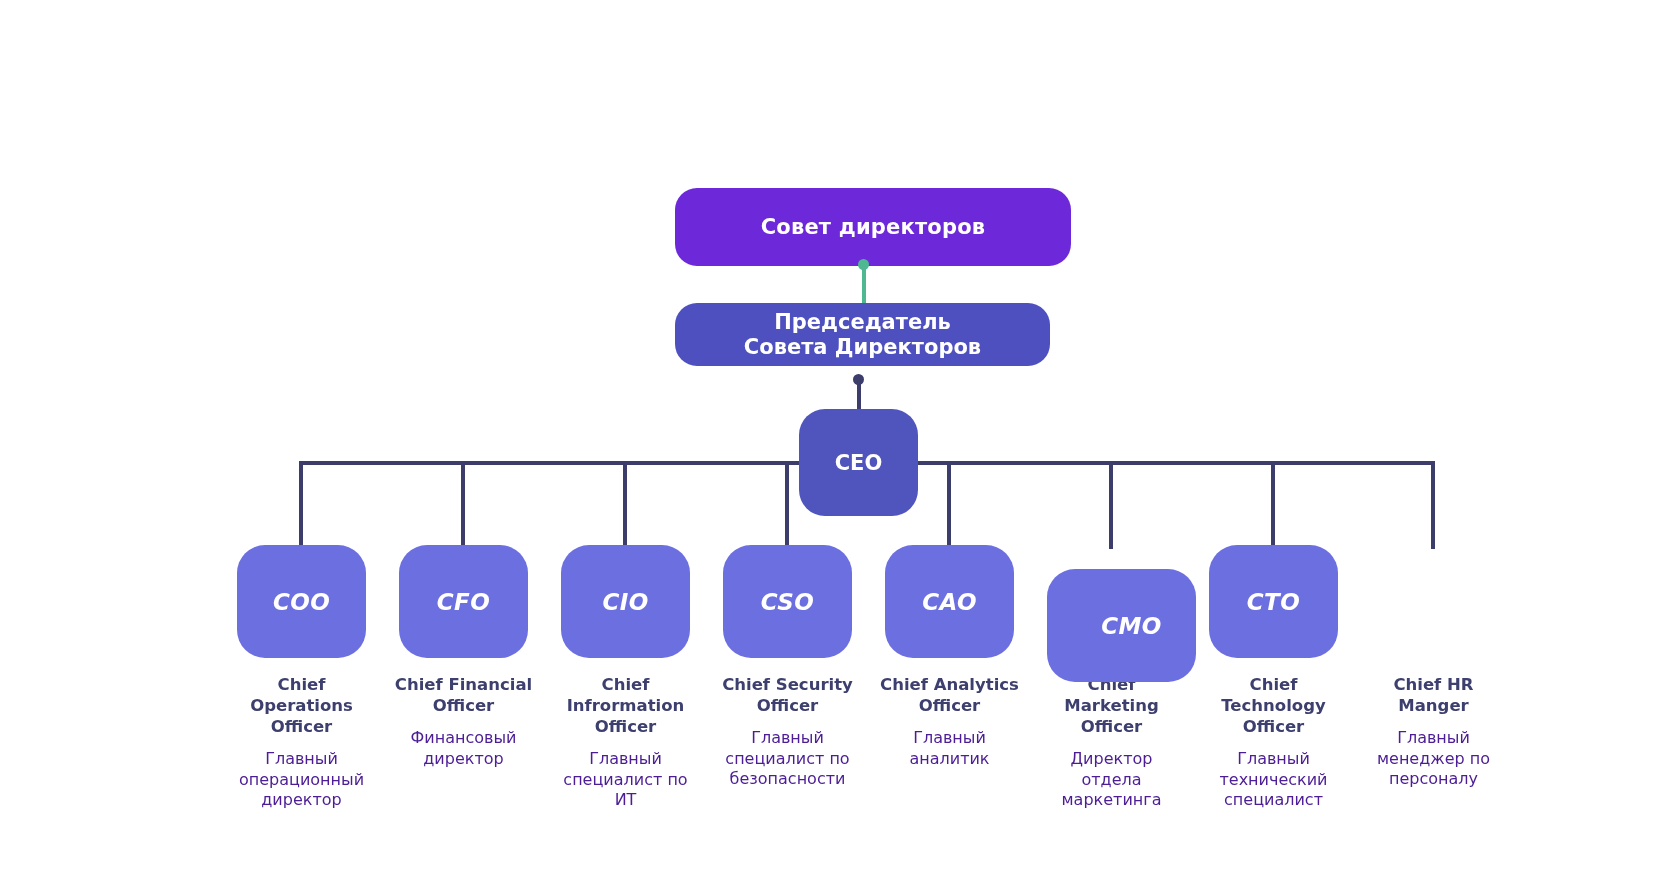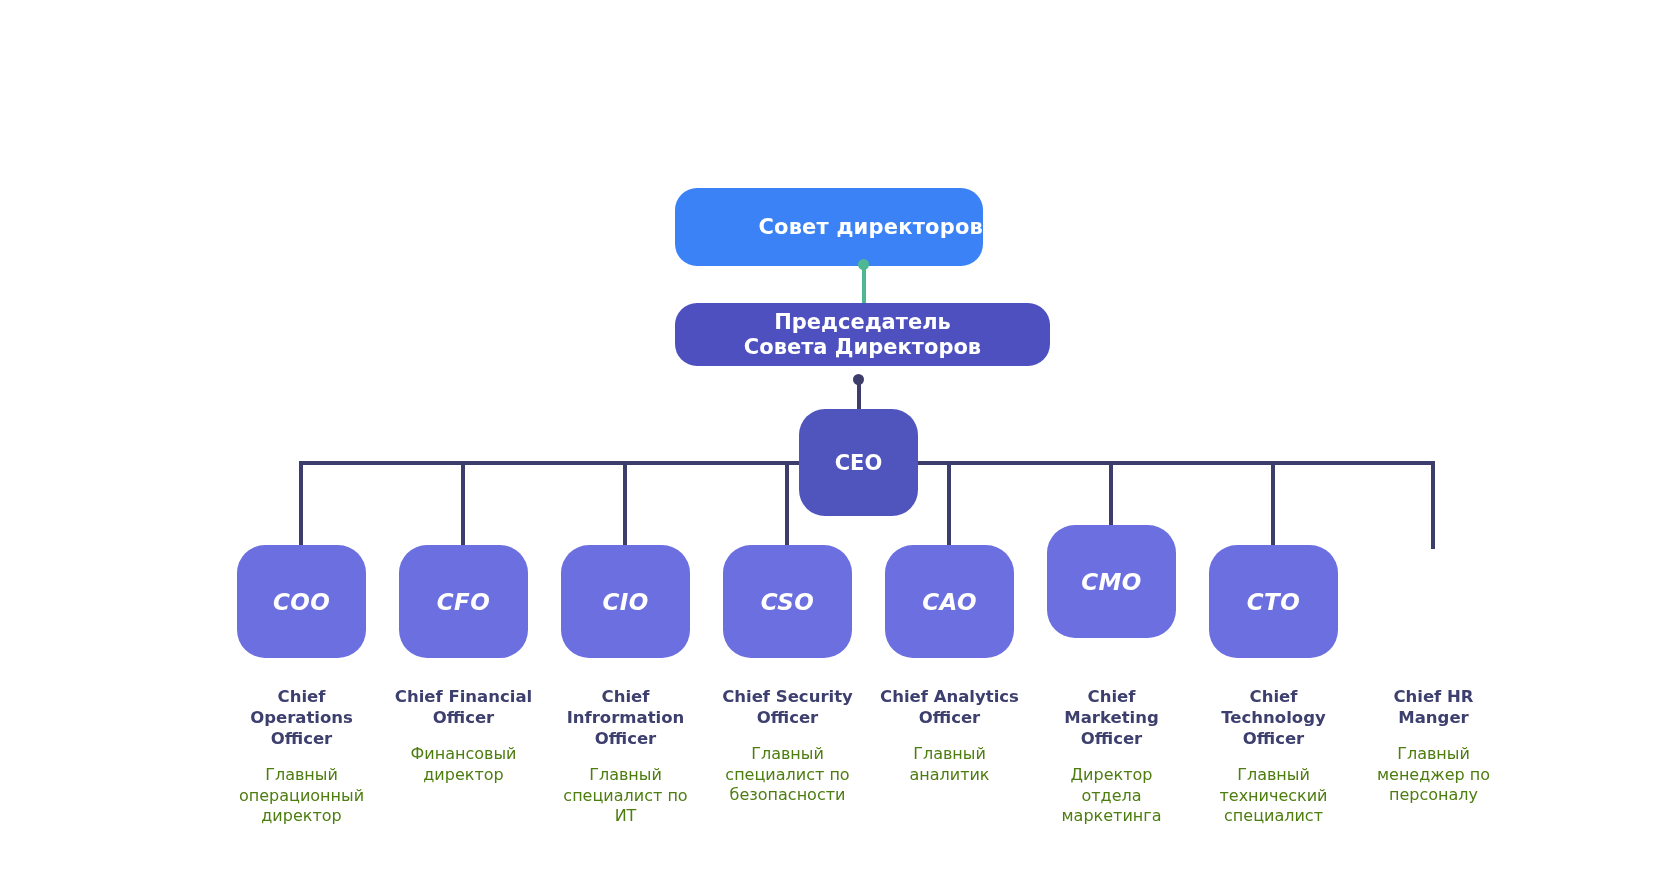--- a/index.html
+++ b/index.html
@@ -16,26 +16,25 @@
   .node{
     position:absolute;
     display:flex;align-items:center;justify-content:center;
     text-align:center;
     color:#ffffff;
     font-weight:bold;
     box-sizing:border-box;
     z-index:3;
   }
   .node-board{
-    left:675px;top:188px;width:308px;height:78px;
+    left:675px;top:188px;width:396px;height:78px;
     border-radius:22px;
-    background:#3b82f6;
+    background:#6d28d9;
     font-size:21px;
     letter-spacing:.2px;
-    justify-content:flex-end;
   }
   .node-chairman{
     left:675px;top:303px;width:375px;height:63px;
     border-radius:22px;
     background:#4e50bf;
     font-size:21px;
     line-height:1.18;
   }
   .node-ceo{
     left:799px;top:409px;width:119px;height:107px;
@@ -67,24 +66,24 @@
   .dot-green{background:#4fb893;}
   .dot-purple{background:#3d3d6b;}
 
   
   .dept-col{position:absolute;z-index:2;text-align:center;}
   .dept-title{
     color:#3d3f6e;
     font-weight:bold;
     font-size:16.5px;
     line-height:1.28;
-    margin:16px;
+    margin:4px;
   }
   .dept-sub{
-    color:#4d7c0f;
+    color:#4c1d95;
     font-weight:normal;
     font-size:16px;
     line-height:1.28;
     margin:12px 0 0 0;
   }
 </style>
 </head>
 <body>
 
 <div id="chart">
@@ -129,21 +128,21 @@
   </div>
   <div class="dept-box" style="left:561px;top:545px;">
     <span>CIO</span>
   </div>
   <div class="dept-box" style="left:723px;top:545px;">
     <span>CSO</span>
   </div>
   <div class="dept-box" style="left:885px;top:545px;text-align:center;">
     <span>CAO</span>
   </div>
-  <div class="dept-box" style="left:1047px;top:525px;">
+  <div class="dept-box" style="left:1047px;top:569px;padding-left:20px;">
     <span>CMO</span>
   </div>
   <div class="dept-box" style="left:1209px;top:545px;">
     <span>CTO</span>
   </div>
 
   <div class="dept-col" style="left:216px;top:670px;width:171px;">
     <p class="dept-title"><span>Chief</span><br><span>Operations</span><br><span>Officer</span></p>
     <p class="dept-sub"><span>Главный</span><br><span>операционный</span><br><span>директор</span></p>
   </div>

